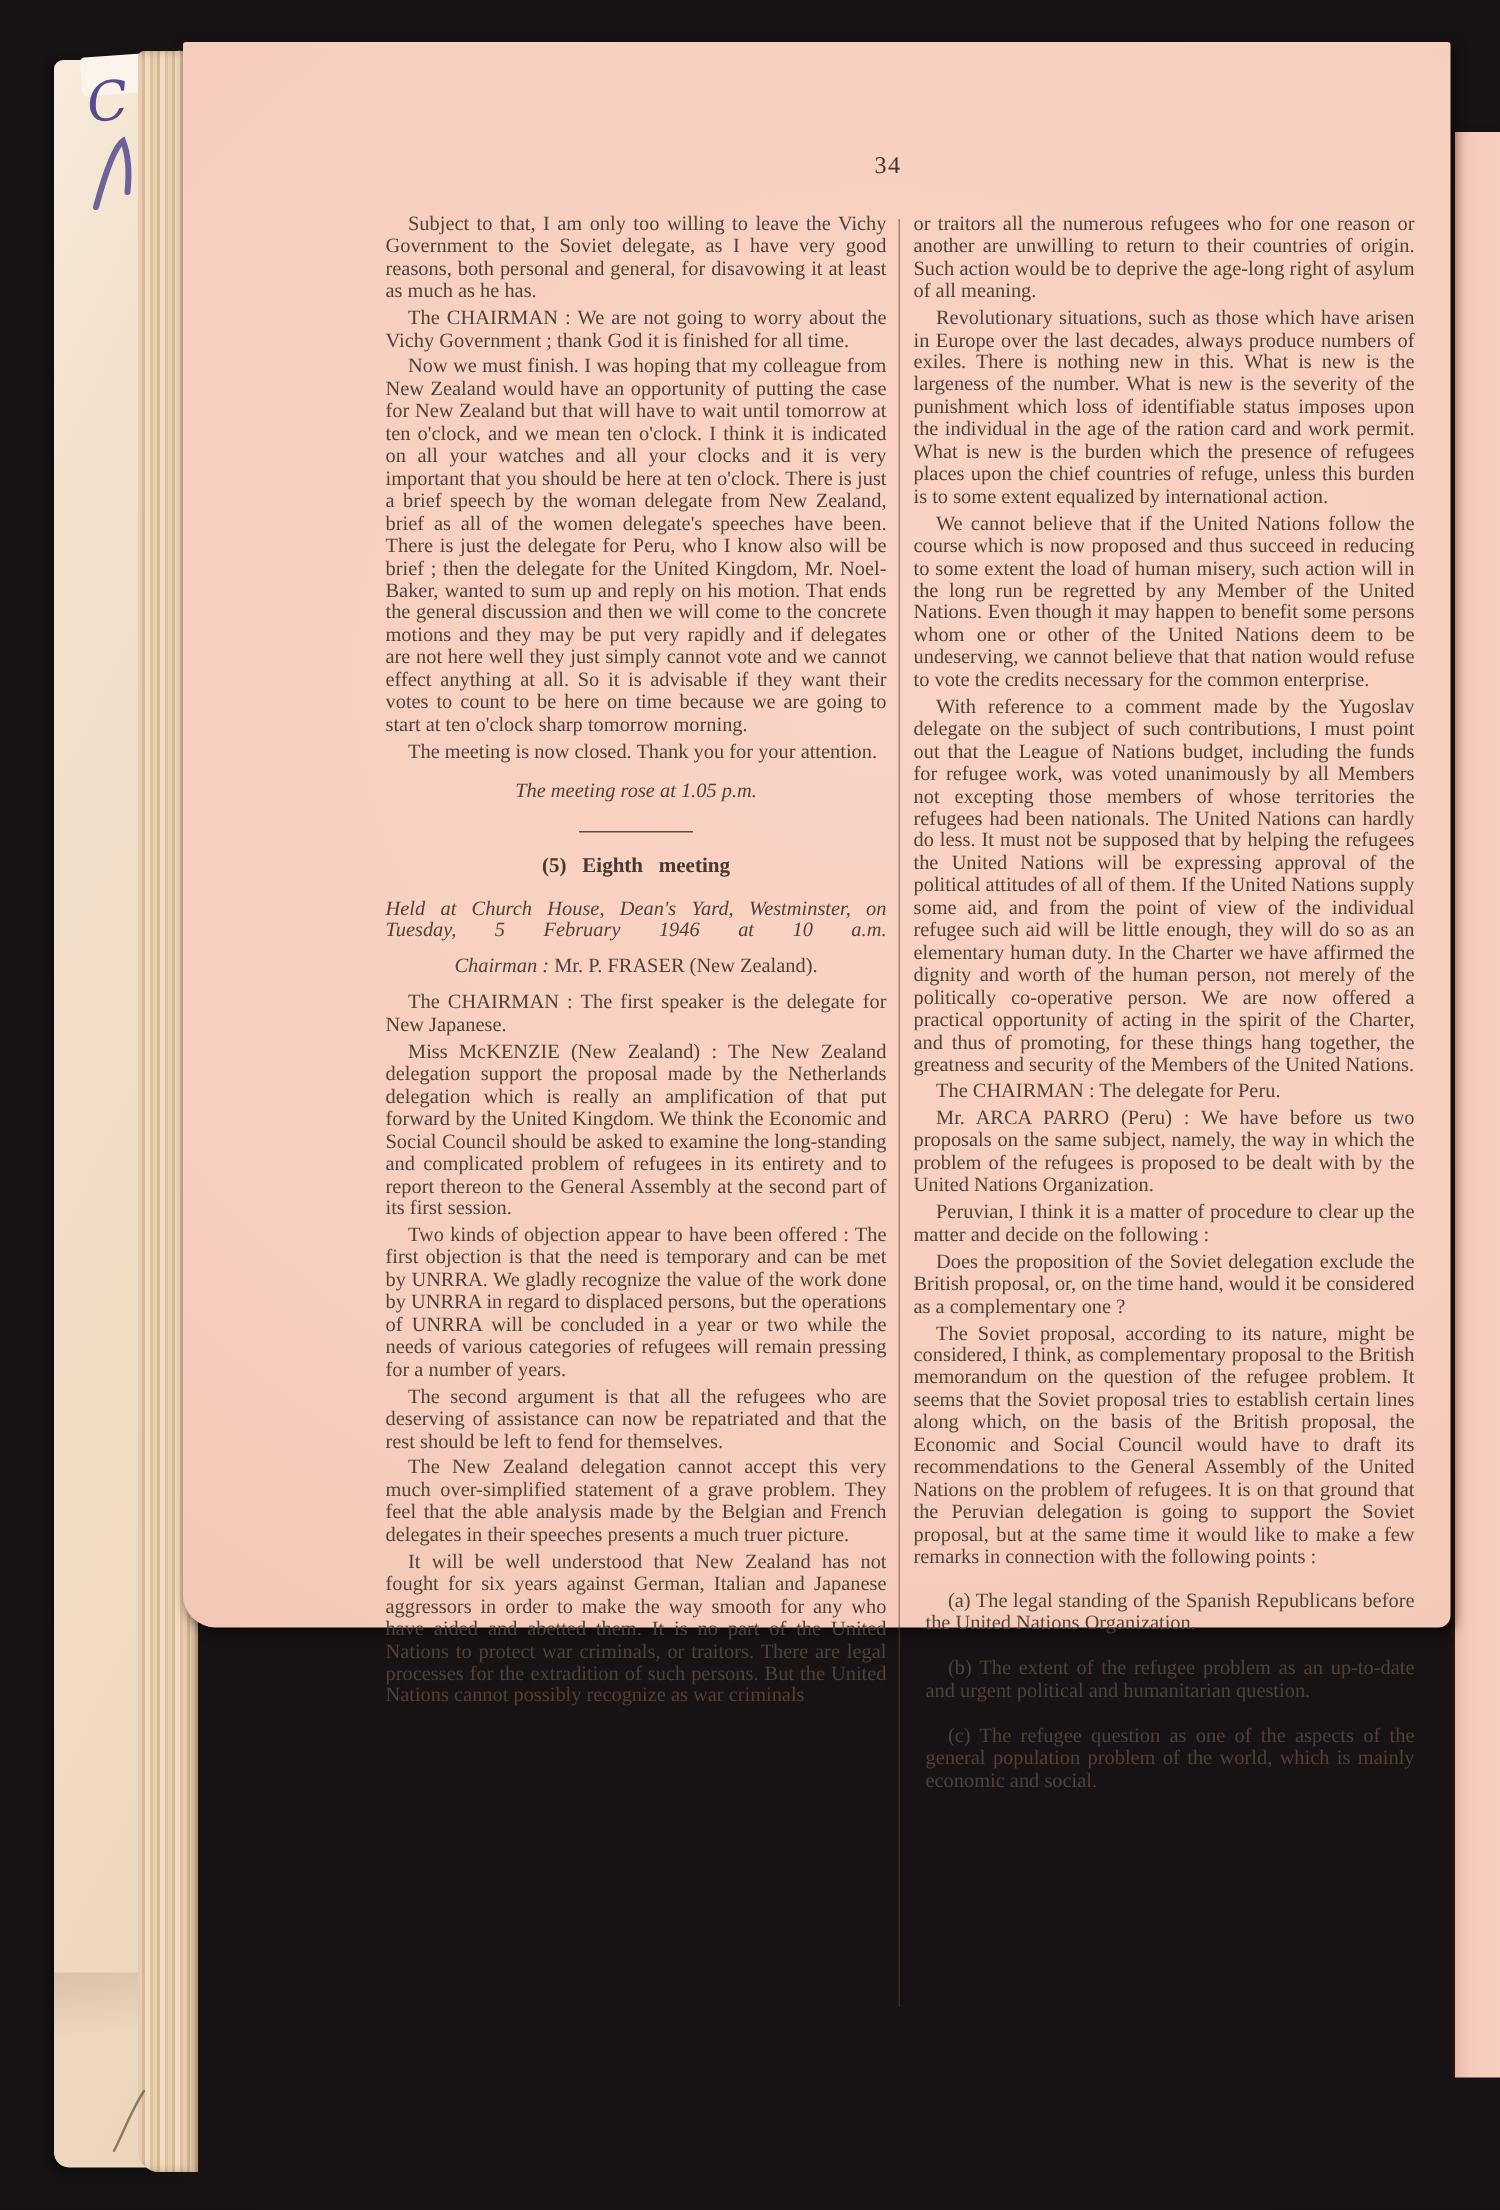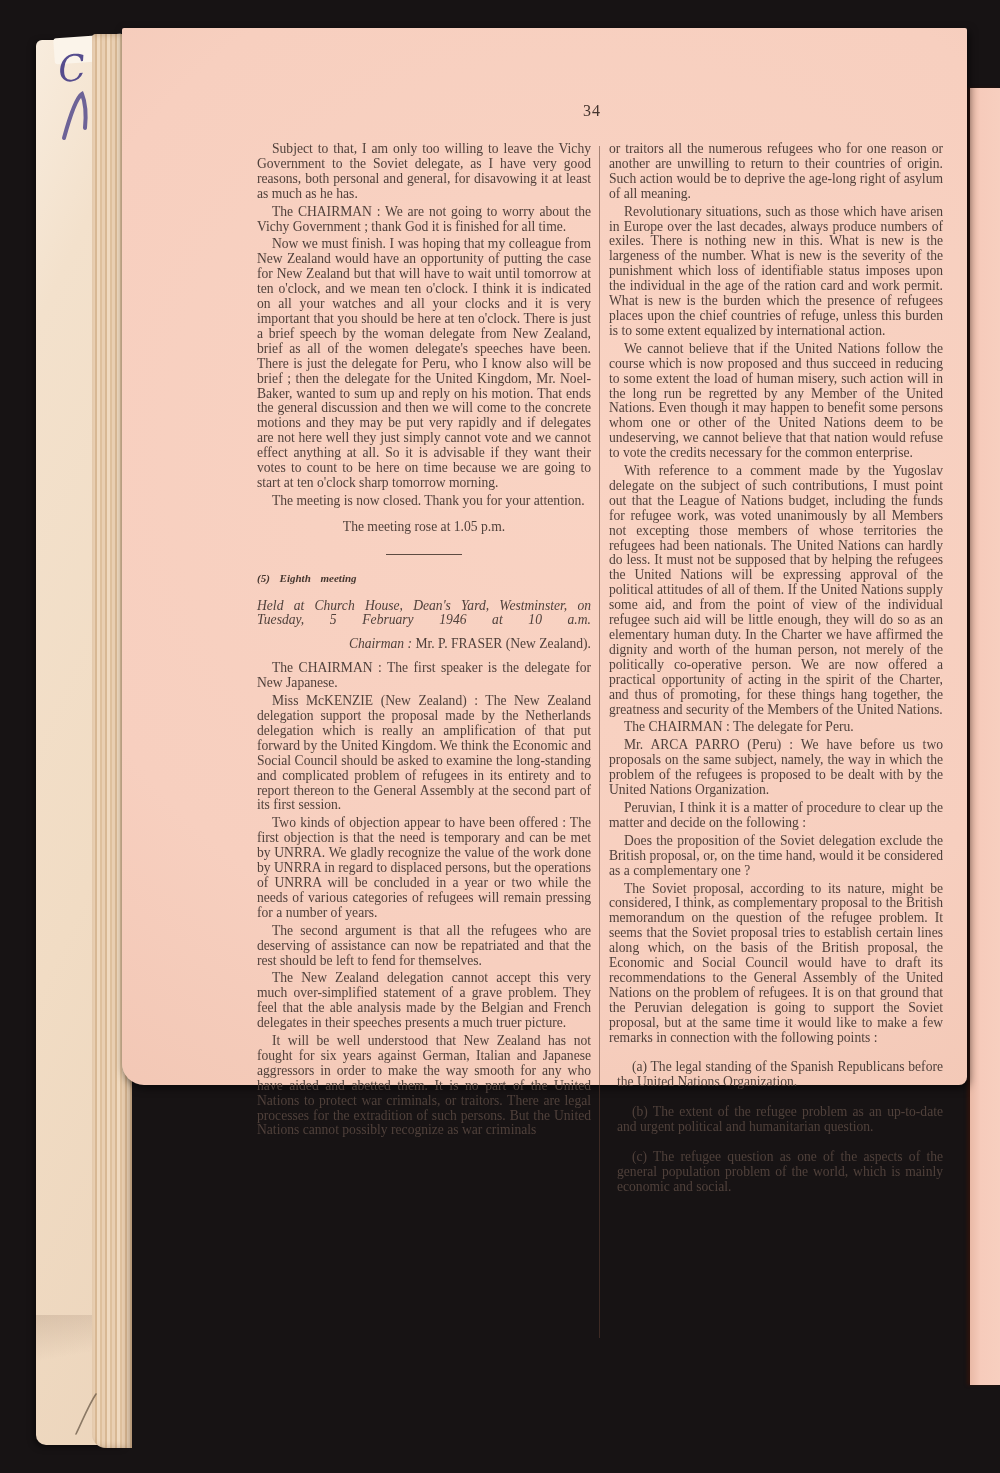--- a/index.html
+++ b/index.html
@@ -69,34 +69,34 @@
   }
 
   .col{position:absolute;top:114px;width:334px;
     font-size:13.6px;line-height:14.9px;text-align:justify;
     color:#50413b;}
   .col-left{left:135px;}
   .col-right{left:487px;}
 
   .para{margin:0 0 3px 0;text-indent:15px;}
   .para.no-indent{text-indent:0;}
-  .rose-note{margin:11px 0 2px 0;text-align:center;}
+  .rose-note{margin:11px 0 2px 0;text-align:center;font-style:italic;}
   .rule-divider{
     width:76px;border:none;border-top:1.6px solid #5d4b42;
     margin:19px auto 16px auto;
   }
   .section-heading{
-    margin:0 0 13px 0;font-size:11px;font-weight:bold;
-    text-align:left;word-spacing:7px;color:#473830;font-style:italic;
+    margin:0 0 13px 0;font-size:14px;font-weight:bold;
+    text-align:center;word-spacing:7px;color:#473830;
   }
   .held-at{
     margin:0 0 9px 0;font-style:italic;
     text-align:justify;text-align-last:justify;word-spacing:2px;
   }
-  .chairman-line{margin:0 0 9px 0;text-align:right;}
+  .chairman-line{margin:0 0 9px 0;text-align:center;}
   .chairman-line .lbl{font-style:italic;}
   .item{margin:15px 0 3px 0;text-indent:15px;padding-left:8px;}
 </style>
 </head>
 <body>
 
 <div class="scene">
 
   <div class="under-page">
     <div class="corner-chip"></div>

